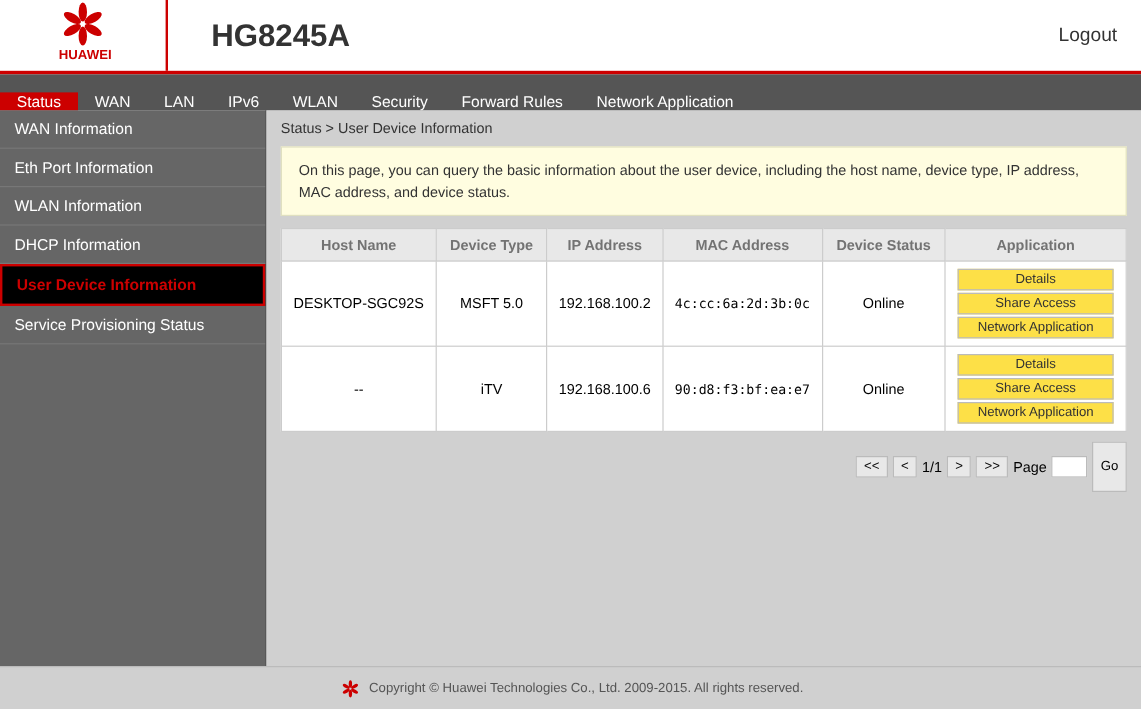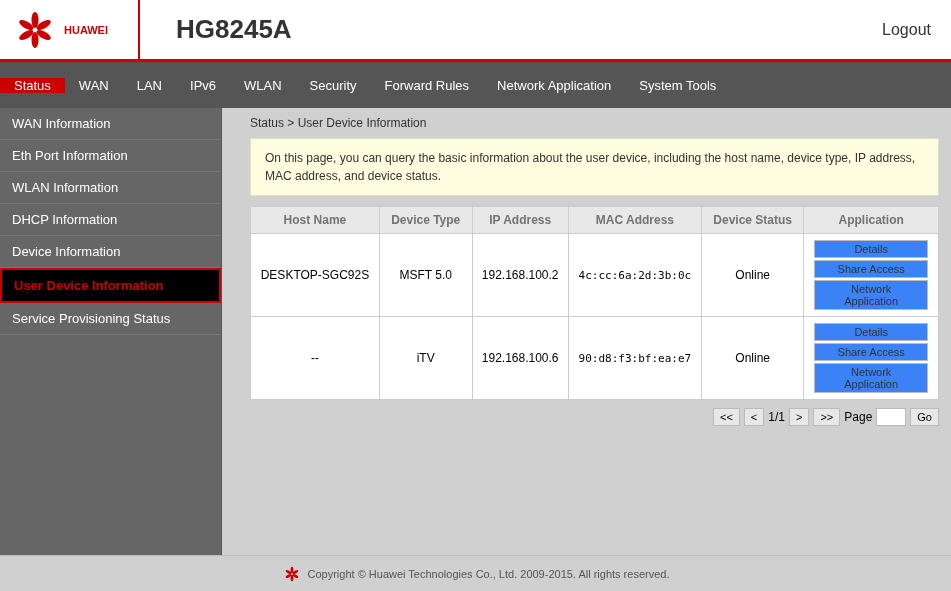--- a/index.html
+++ b/index.html
@@ -14,20 +14,21 @@
       height: 62px;
       padding: 0 10px;
     }
     #logo-area {
       display: flex;
       align-items: center;
       width: 130px;
       border-right: 2px solid #cc0000;
       height: 100%;
       padding-right: 10px;
+      flex-direction: column;
     }
     #logo-icon {
       width: 50px;
       height: 40px;
     }
     #logo-text {
       font-size: 11px;
       color: #cc0000;
       font-weight: bold;
       margin-left: 4px;
@@ -43,42 +44,41 @@
       color: #333;
       cursor: pointer;
       font-size: 16px;
       margin-right: 10px;
     }
 
     
     #nav {
       display: flex;
       background: #555;
-      height: 46px;
-      align-items: center;
+      height: 30px;
+      align-items: flex-end;
     }
     .nav-item {
       color: #fff;
       font-size: 13px;
       padding: 0 14px;
       display: flex;
       align-items: center;
       cursor: pointer;
       white-space: nowrap;
     }
     .nav-item.active {
       background: #cc0000;
       color: #fff;
     }
 
     
     #main {
       display: flex;
       height: calc(591px - 62px - 30px);
-      gap: 16px;
     }
 
     
     #sidebar {
       width: 222px;
       background: #666;
       flex-shrink: 0;
       border-right: 1px solid #555;
     }
     .sidebar-item {
@@ -133,28 +133,28 @@
       color: #737373;
     }
     #device-table td {
       border: 1px solid #ccc;
       padding: 4px 8px;
       text-align: center;
       vertical-align: middle;
     }
     .action-btn {
       display: block;
-      background: #3b82f6;
+      background: #fde047;
       border: 1px solid #bbb;
       padding: 2px 8px;
       margin: 2px auto;
       cursor: pointer;
       font-size: 11px;
       color: #333;
-      width: 114px;
+      width: 130px;
       text-align: center;
     }
 
     
     #pagination {
       display: flex;
       align-items: center;
       justify-content: flex-end;
       margin-top: 8px;
       gap: 4px;
@@ -170,21 +170,21 @@
     #page-input {
       width: 30px;
       border: 1px solid #bbb;
       padding: 2px 4px;
       font-size: 11px;
       text-align: center;
     }
     #go-btn {
       background: #e8e8e8;
       border: 1px solid #bbb;
-      padding: 2px 6px;
+      padding: 14px 6px;
       cursor: pointer;
       font-size: 11px;
     }
 
     
     #footer {
       position: absolute;
       bottom: 0;
       left: 0;
       right: 0;
@@ -234,30 +234,28 @@
 
 <div id="nav">
     <div class="nav-item active">Status</div>
     <div class="nav-item">WAN</div>
     <div class="nav-item">LAN</div>
     <div class="nav-item">IPv6</div>
     <div class="nav-item">WLAN</div>
     <div class="nav-item">Security</div>
     <div class="nav-item">Forward Rules</div>
     <div class="nav-item">Network Application</div>
-    <div class="nav-item">System Tools</div>
   </div>
 
 <div id="main">
   <div id="sidebar">
       <div class="sidebar-item">WAN Information</div>
       <div class="sidebar-item">Eth Port Information</div>
       <div class="sidebar-item">WLAN Information</div>
       <div class="sidebar-item">DHCP Information</div>
-      <div class="sidebar-item">Device Information</div>
       <div class="sidebar-item active">User Device Information</div>
       <div class="sidebar-item">Service Provisioning Status</div>
     </div>
   <div id="content">
     <div id="breadcrumb">Status &gt; User Device Information</div>
     <div id="info-box">On this page, you can query the basic information about the user device, including the host name, device type, IP address, MAC address, and device status.</div>
 
     <table id="device-table">
       <thead>
         <tr id="table-header-row">

